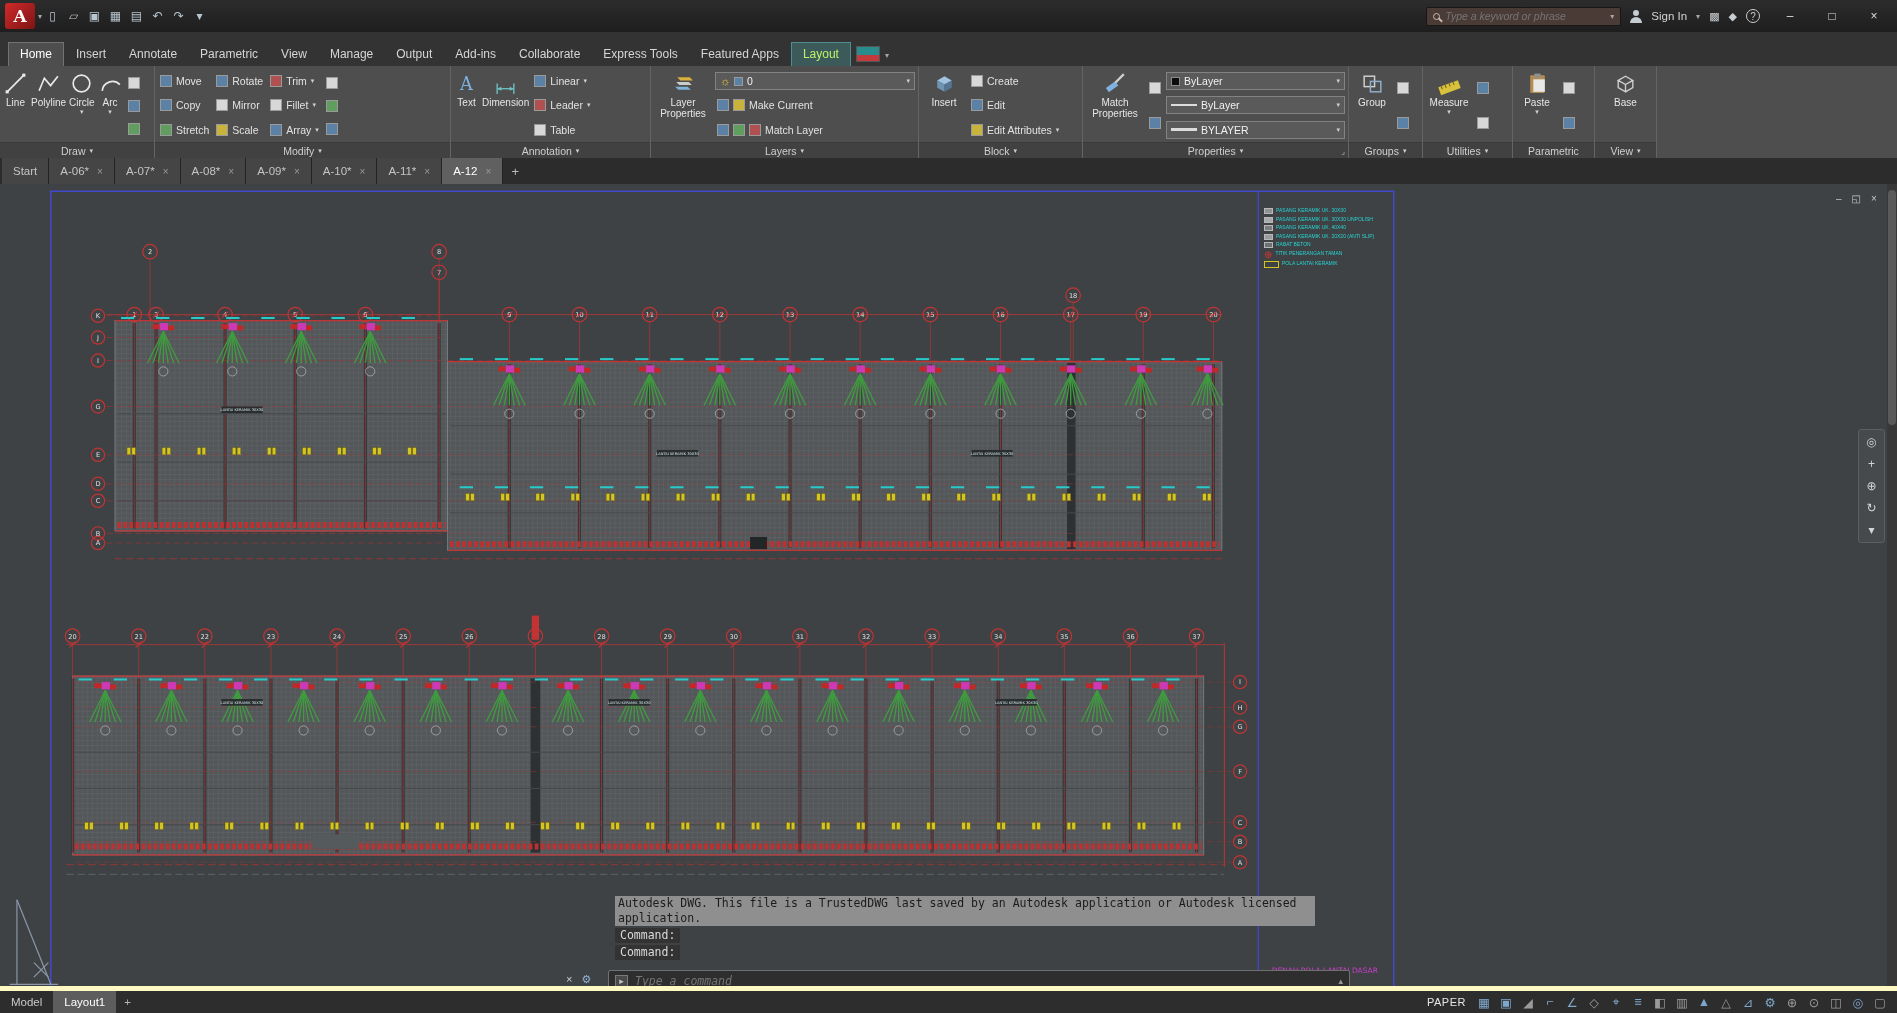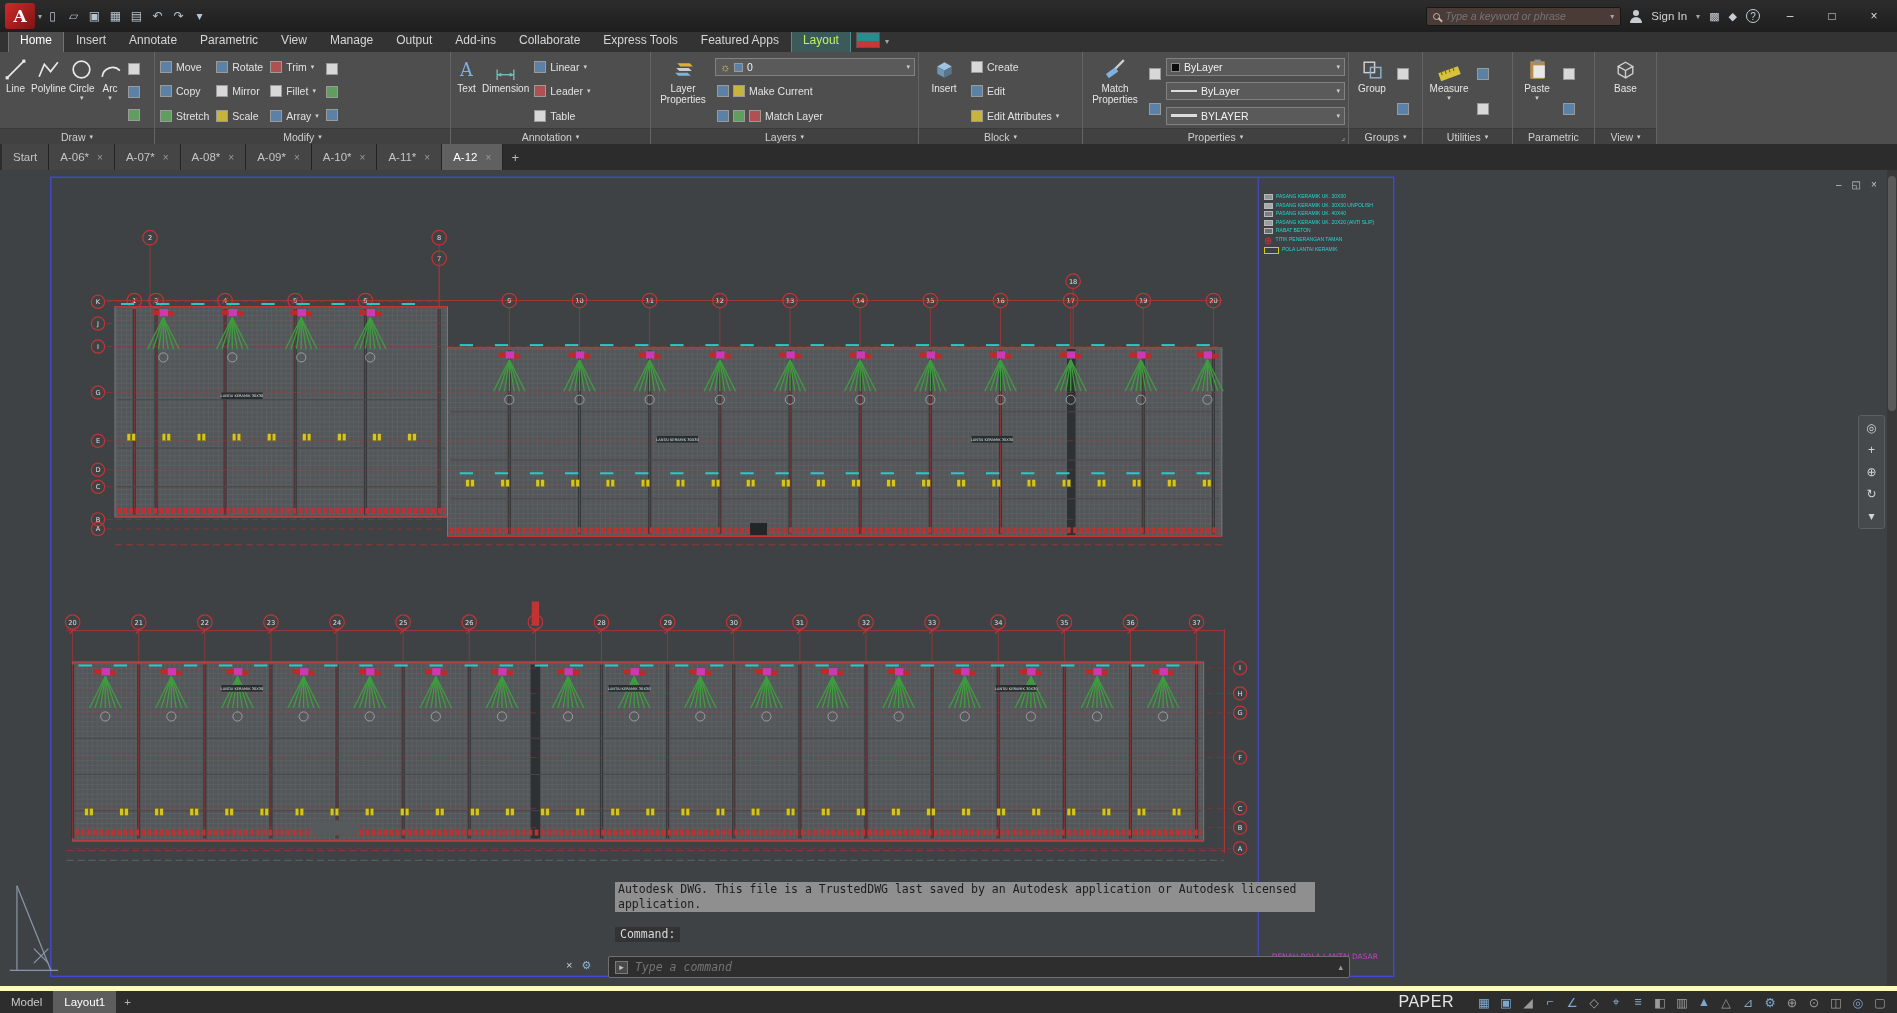--- a/index.html
+++ b/index.html
@@ -22,21 +22,21 @@
   .person::before{content:"";position:absolute;width:6px;height:6px;border-radius:50%;background:#c5ccd2;left:3px;top:0}
   .person::after{content:"";position:absolute;width:12px;height:6px;border-radius:6px 6px 0 0;background:#c5ccd2;bottom:0}
   .tbtxt{font-size:11.5px;color:#d3d3d3}
   .tbi{font-size:11px;color:#c9ced2;text-align:center}
   .helpi{width:14px;height:14px;border:1px solid #c9ced2;border-radius:50%;font-size:10px;display:flex;align-items:center;justify-content:center}
   .caret{font-size:8px;color:#a5a5a5}
   .winbtns{display:flex;height:100%}
   .winbtn{width:42px;height:100%;display:flex;align-items:center;justify-content:center;font-size:12px;color:#ddd}
 
   
-  .rtabrow{height:20px;background:#333333;display:flex;align-items:flex-end;padding-left:8px;gap:1px;flex:none}
+  .rtabrow{height:34px;background:#333333;display:flex;align-items:flex-end;padding-left:8px;gap:1px;flex:none}
   .rtab{padding:4px 11px 5px;font-size:12px;color:#d6d6d6;white-space:nowrap}
   .rtab.active{background:#4e4e4e;border:1px solid #727272;border-bottom:none;color:#fff}
   .rtab.ctx{background:#3c5a5a;border:1px solid #4f8f8f;border-bottom:none;color:#bef264}
   .tab-extra{width:24px;height:16px;margin:0 4px 4px;border:1px solid #555;background:linear-gradient(#2a8d8d 55%,#c23a3a 55%);flex:none}
 
   
   .ribbon{height:92px;background:#4e4e4e;display:flex;flex:none}
   .panel{display:flex;flex-direction:column;border-right:1px solid #646464;flex:none}
   .pbody{flex:1;display:flex;padding:3px 3px 0;gap:3px;overflow:hidden}
   .plabel{height:16px;background:#414141;color:#cfcfcf;font-size:10.5px;display:flex;align-items:center;justify-content:center;gap:4px;border-top:1px solid #3a3a3a}
@@ -72,35 +72,35 @@
   .lg-row{display:flex;align-items:flex-start;gap:3px;margin-bottom:2.5px}
   .lg-sq{width:9px;height:6px;border:1px solid #b8b8b8;flex:none}
   .lg-red{color:#d23333;font-size:10px;line-height:8px;flex:none}
   .lg-yel{width:15px;height:7px;border:1px solid #d6c41f;flex:none}
   .lg-tx{font-size:5px;color:#2ad4d4;line-height:5.5px}
   .navbar{position:absolute;left:1858px;top:245px;width:27px;background:rgba(72,75,77,.85);border:1px solid #5c5f61;border-radius:3px;display:flex;flex-direction:column;align-items:center;padding:5px 0;gap:8px;color:#d2d6d9;font-size:12px}
   .vscroll{position:absolute;right:0;top:0;width:10px;height:100%;background:#383838}
   .vthumb{position:absolute;right:1px;top:6px;width:8px;height:235px;background:#5a5a5a;border-radius:4px}
   .cmdwin{position:absolute;left:615px;top:712px;width:700px;font-family:"DejaVu Sans Mono",monospace;font-size:11.5px;line-height:15px}
   .cmd-msg{background:#8f8f8f;color:#1c1c1c;padding:0 3px}
-  .cmd-line{background:rgba(50,50,50,.9);color:#d9d9d9;width:fit-content;padding:0 5px;margin-top:15px}
+  .cmd-line{background:rgba(50,50,50,.9);color:#d9d9d9;width:fit-content;padding:0 5px;margin-top:2px}
   .cmdicons{position:absolute;left:566px;top:789px;display:flex;gap:9px;color:#cfcfcf;font-size:11px}
   .cmdicons .wrench{color:#8fb0cf}
   .cmdbar{position:absolute;left:608px;top:786px;width:742px;height:22px;background:#2e2e2e;border:1px solid #707070;border-radius:2px;display:flex;align-items:center;padding:0 6px;gap:7px}
   .prompt-icon{width:13px;height:13px;background:#4a4a4a;border:1px solid #7a7a7a;color:#c5c5c5;font-size:9px;display:flex;align-items:center;justify-content:center;flex:none}
   .cmdbar input{flex:1;background:transparent;border:0;outline:0;color:#b9b9b9;font-style:italic;font-family:"DejaVu Sans Mono",monospace;font-size:11.5px}
   .up{color:#9a9a9a;font-size:9px}
 
   
   .statusbar{height:27px;background:#2d2d2d;display:flex;align-items:center;color:#c9c9c9;font-size:11.5px;border-top:5px solid #fef9c3;flex:none}
   .sbtab{padding:0 11px;height:100%;display:flex;align-items:center}
   .sbtab.active{background:#5d5d5d;color:#fff}
   .sbplus{padding:0 8px;color:#b5b5b5}
   .sb-right{margin-left:auto;display:flex;align-items:center;gap:1px;padding-right:6px}
-  .paper{font-size:16px;color:#e6e6e6;margin-right:18px;letter-spacing:.5px}
+  .paper{font-size:11px;color:#e6e6e6;margin-right:6px;letter-spacing:.5px}
   .sbi{width:22px;text-align:center;font-size:12.5px;color:#7ea7cd}
   .sbi.gray{color:#9a9a9a}
 </style>
 </head>
 <body>
 
 <div id="app">
 
   <div class="titlebar">
     <div class="alogo">A</div>

